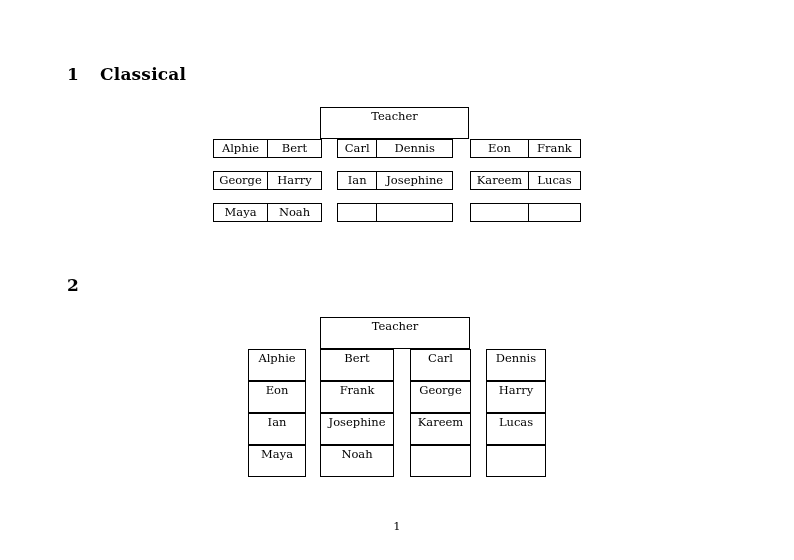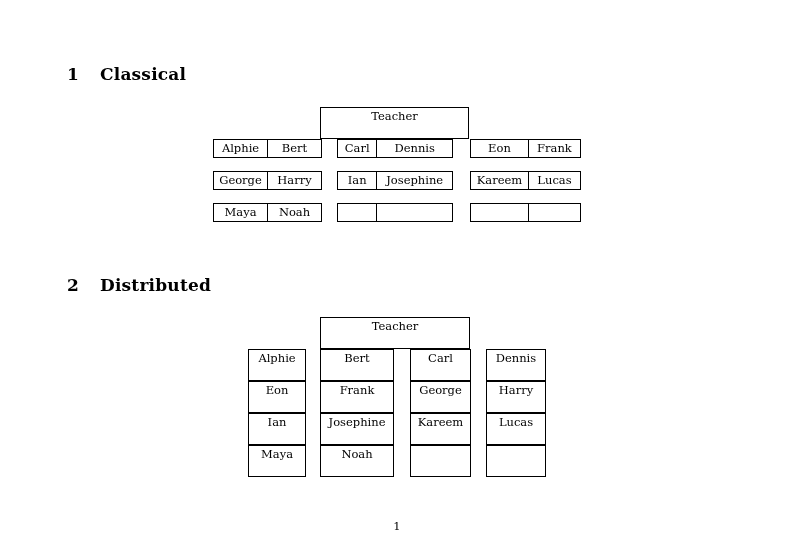--- a/index.html
+++ b/index.html
@@ -138,21 +138,20 @@
     <div class="cell" style="width:58px;">Kareem</div>
     <div class="cell" style="width:53px;">Lucas</div>
   </div>
   <div class="group" style="left:470px; top:203px; width:111px;">
     <div class="cell" style="width:58px;"></div>
     <div class="cell" style="width:53px;"></div>
   </div>
 
   <div class="section-heading" id="heading-distributed">
     <span class="sec-num">2</span>
-    <span class="sec-title">Distributed</span>
   </div>
 
   <div class="box" style="left:320px; top:317px; width:150px;">Teacher</div>
 
   <div class="box" style="left:248px; top:349px; width:58px;">Alphie</div>
   <div class="box" style="left:320px; top:349px; width:74px;">Bert</div>
   <div class="box" style="left:410px; top:349px; width:61px;">Carl</div>
   <div class="box" style="left:486px; top:349px; width:60px;">Dennis</div>
 
   <div class="box" style="left:248px; top:381px; width:58px;">Eon</div>

